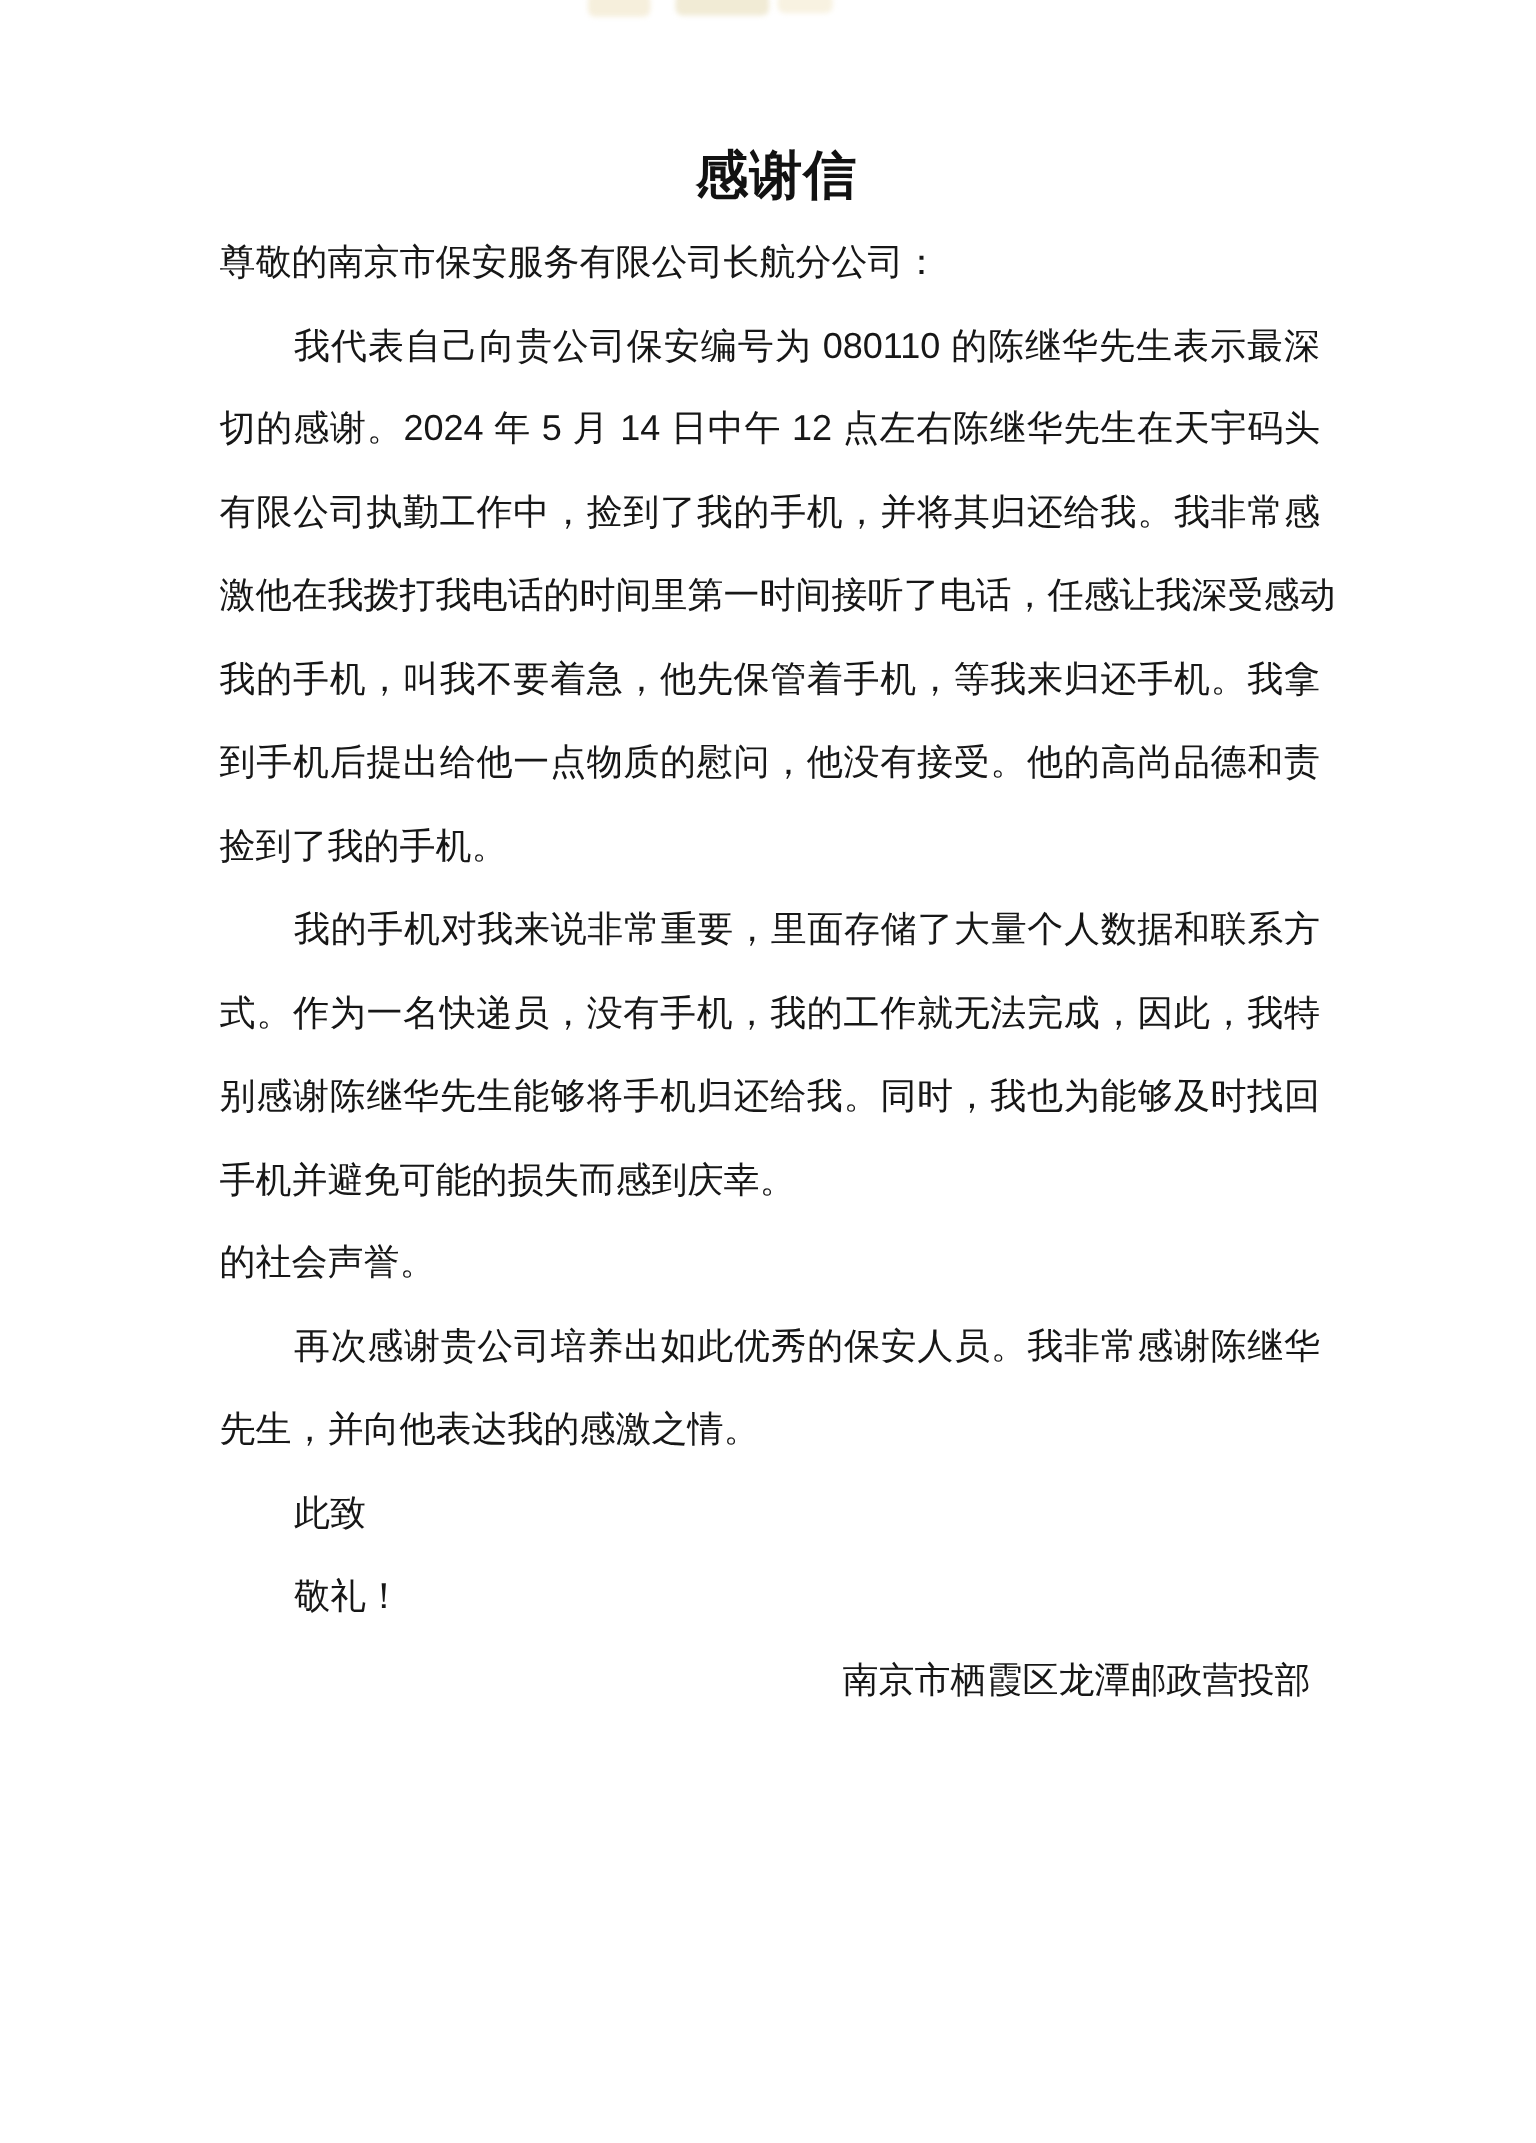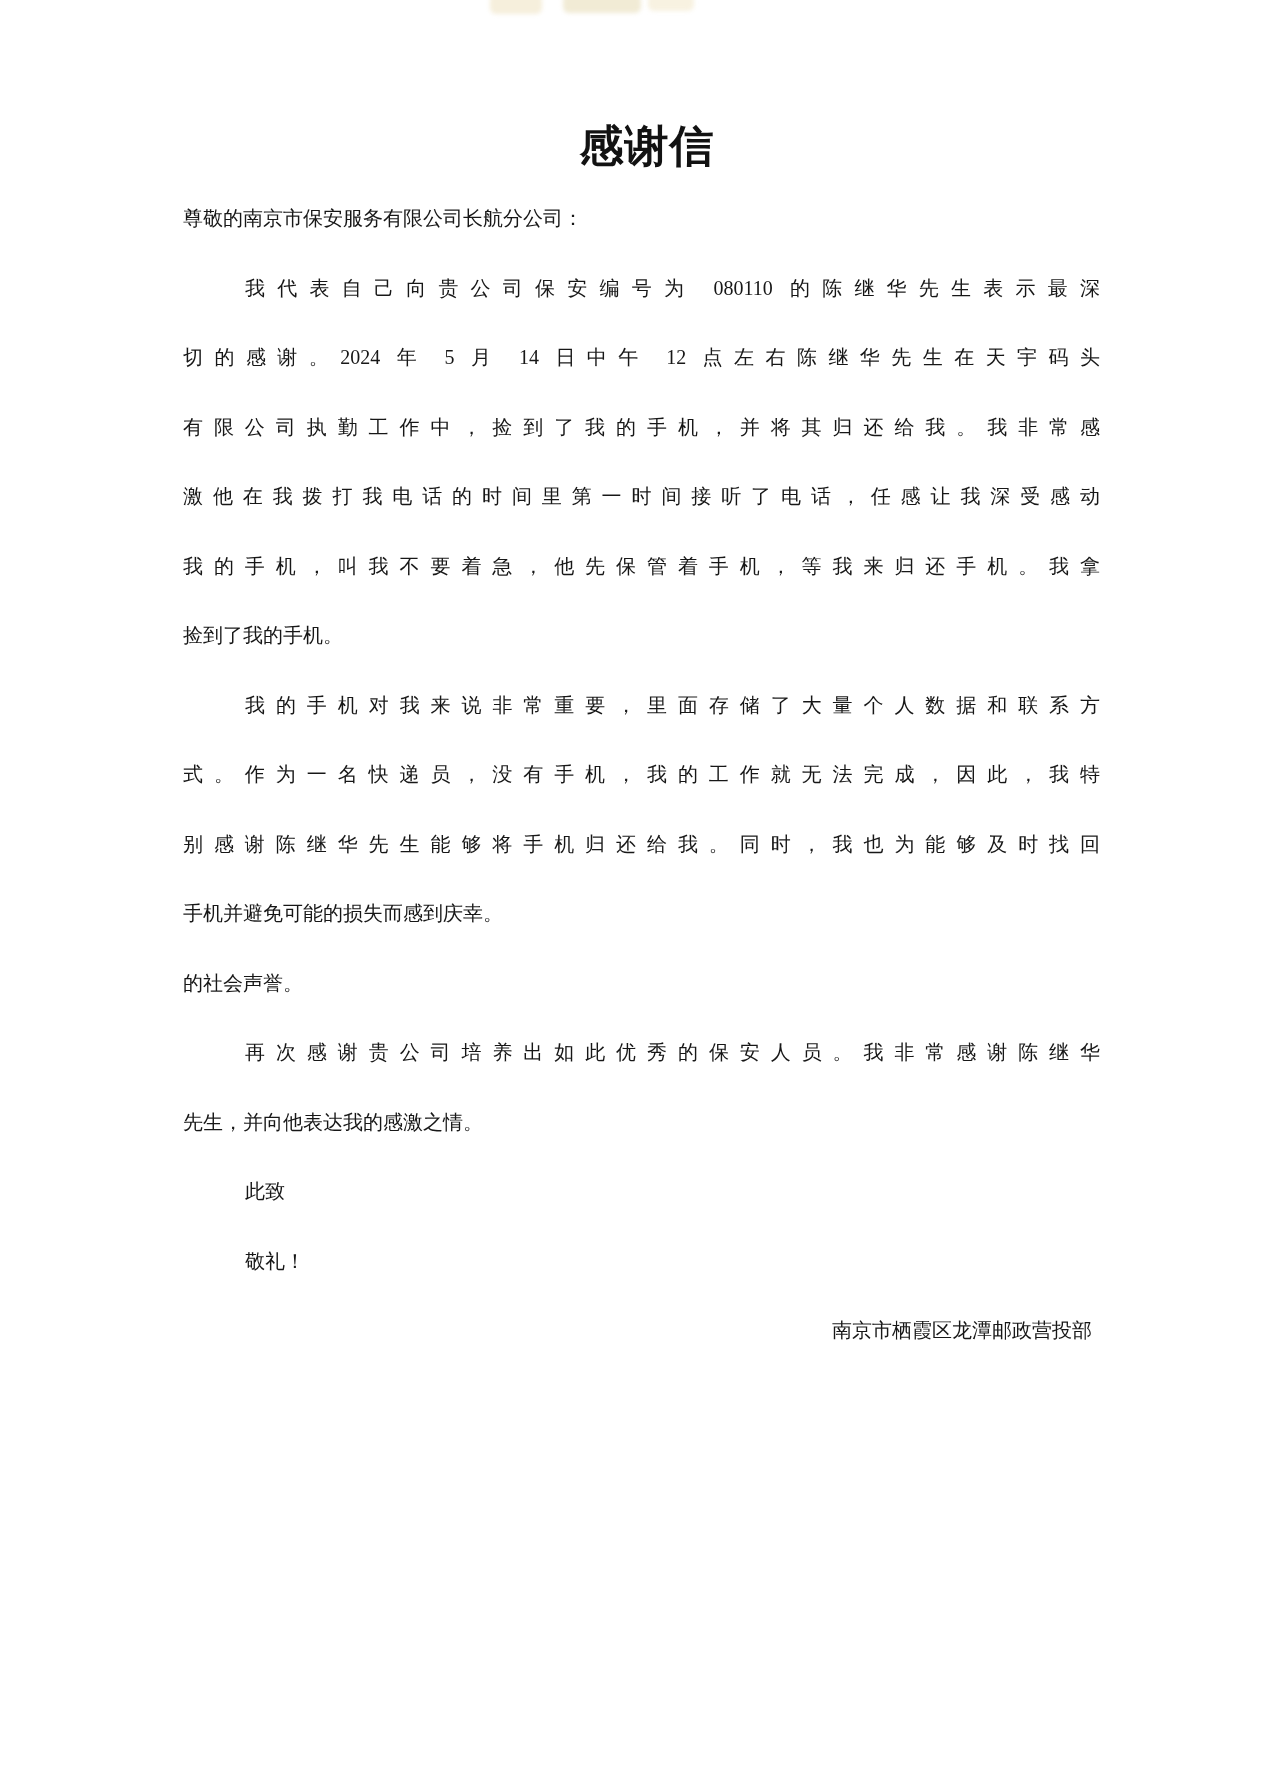--- a/index.html
+++ b/index.html
@@ -6,21 +6,21 @@
     margin: 0;
     padding: 0;
     background: #ffffff;
   }
   .page {
     position: relative;
     width: 1280px;
     height: 1496px;
     background: #ffffff;
     overflow: hidden;
-    font-family: Liberation Serif, serif;
+    font-family: Liberation Sans, sans-serif;
     color: #161616;
   }
   
   .smudge {
     position: absolute;
     top: -6px;
     border-radius: 6px;
     filter: blur(2px);
   }
   .smudge.s1 { left: 490px; width: 52px; height: 20px; background: rgba(244,236,214,0.85); }
@@ -40,21 +40,21 @@
     letter-spacing: 1px;
     transform: translateX(7px);
     color: #121212;
   }
 
   .letter-body {
     position: absolute;
     top: 184px;
     left: 183px;
     width: 917px;
-    font-size: 20px;
+    font-size: 30px;
     font-weight: 500;
     line-height: 69.5px;
     color: #171717;
   }
   .line {
     height: 69.5px;
     white-space: nowrap;
   }
   .line.full {
     text-align: justify;
@@ -95,20 +95,21 @@
 
   <h1 class="title">感谢信</h1>
 
   <div class="letter-body">
     <div class="line">尊敬的南京市保安服务有限公司长航分公司：</div>
     <div class="line full indent">我代表自己向贵公司保安编号为 080110 的陈继华先生表示最深</div>
     <div class="line full">切的感谢。2024 年 5 月 14 日中午 12 点左右陈继华先生在天宇码头</div>
     <div class="line full">有限公司执勤工作中，捡到了我的手机，并将其归还给我。我非常感</div>
     <div class="line full">激他在我拨打我电话的时间里第一时间接听了电话，任感让我深受感动</div>
     <div class="line full">我的手机，叫我不要着急，他先保管着手机，等我来归还手机。我拿</div>
+    <div class="line full">到手机后提出给他一点物质的慰问，他没有接受。他的高尚品德和责</div>
     <div class="line">捡到了我的手机。</div>
     <div class="line full indent">我的手机对我来说非常重要，里面存储了大量个人数据和联系方</div>
     <div class="line full">式。作为一名快递员，没有手机，我的工作就无法完成，因此，我特</div>
     <div class="line full">别感谢陈继华先生能够将手机归还给我。同时，我也为能够及时找回</div>
     <div class="line">手机并避免可能的损失而感到庆幸。</div>
     <div class="line">的社会声誉。</div>
     <div class="line full indent">再次感谢贵公司培养出如此优秀的保安人员。我非常感谢陈继华</div>
     <div class="line">先生，并向他表达我的感激之情。</div>
     <div class="line indent">此致</div>
     <div class="line indent">敬礼！</div>

